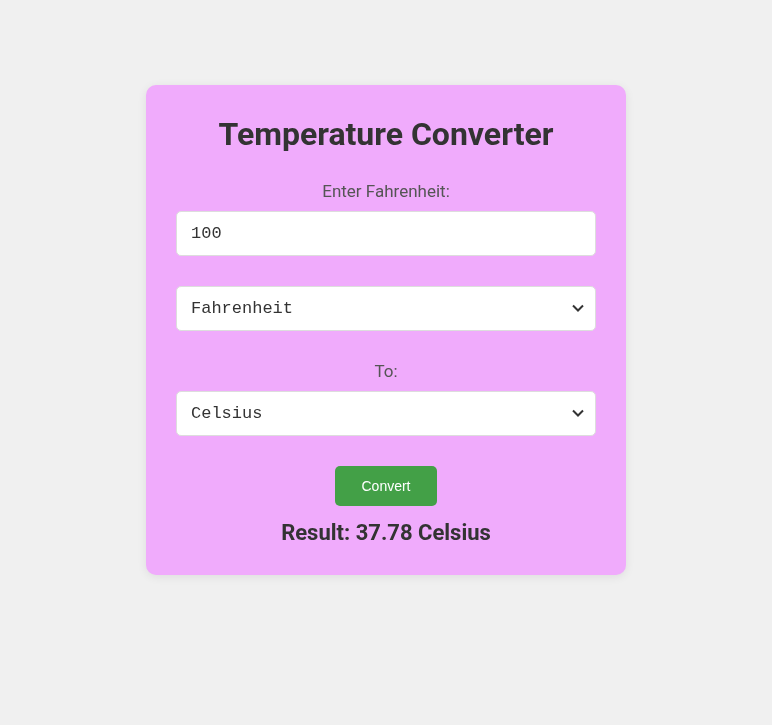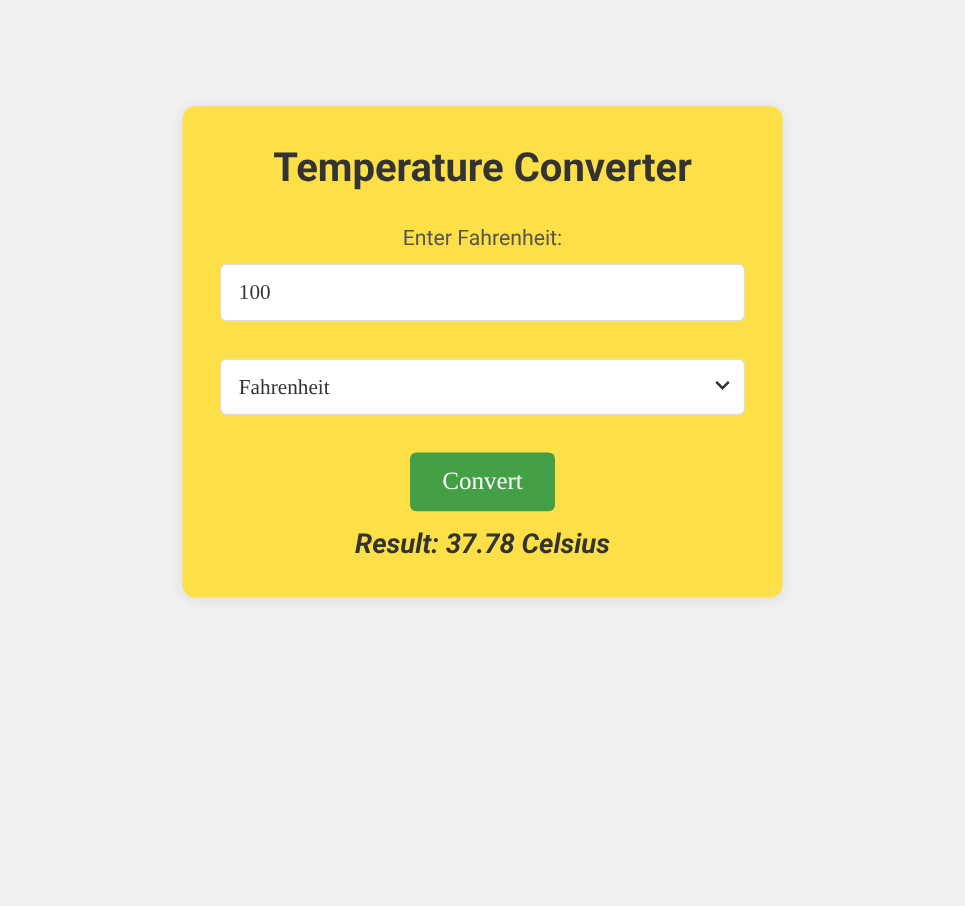--- a/index.html
+++ b/index.html
@@ -11,21 +11,21 @@
       font-family: -apple-system, BlinkMacSystemFont, "Segoe UI", Roboto, "Helvetica Neue", Arial, sans-serif;
       background-color: #f0f0f0;
       width: 772px;
       height: 725px;
       display: flex;
       justify-content: center;
       align-items: flex-start;
       padding-top: 85px;
     }
     .card {
-      background-color: #fde047;
+      background-color: #f0abfc;
       border-radius: 10px;
       box-shadow: 0 2px 10px rgba(0,0,0,0.08);
       width: 480px;
       padding: 30px 30px 30px 30px;
       text-align: center;
     }
     .title {
       font-size: 32px;
       font-weight: 700;
       color: #333333;
@@ -41,21 +41,21 @@
       margin-bottom: 10px;
     }
     .text-input, .select-input {
       width: 100%;
       padding: 12px 14px;
       font-size: 17px;
       border: 1px solid #dddddd;
       border-radius: 5px;
       background-color: #ffffff;
       color: #333333;
-      font-family: Liberation Serif, serif;
+      font-family: Liberation Mono, monospace;
     }
     .select-input {
       appearance: none;
       -webkit-appearance: none;
       -moz-appearance: none;
       background-image: none;
       padding-right: 18px;
     }
     .select-wrapper {
       position: relative;
@@ -68,30 +68,29 @@
       pointer-events: none;
       color: #333333;
       font-size: 14px;
     }
     .convert-button {
       background-color: #43a047;
       color: #ffffff;
       border: none;
       border-radius: 5px;
       padding: 12px 26px;
-      font-size: 20px;
+      font-size: 14px;
       cursor: pointer;
-      font-family: Liberation Serif, serif;
+      font-family: Liberation Sans, sans-serif;
       margin-bottom: 14px;
     }
     .result-text {
       font-size: 22px;
       font-weight: 700;
       color: #333333;
-      font-style: italic;
     }
   </style>
 </head>
 <body>
 
 <div class="card">
   <h1 class="title">Temperature Converter</h1>
 
   <div class="field-group">
     <label class="field-label">Enter Fahrenheit:</label>
@@ -102,19 +101,30 @@
     <div class="select-wrapper">
       <select class="select-input"><option>Celsius</option><option selected="">Fahrenheit</option><option>Kelvin</option></select>
       <span class="select-chevron">
         <svg width="12" height="12" viewBox="0 0 12 12">
             <path d="M1 3.5 L6 8.5 L11 3.5" fill="none" stroke="currentColor" stroke-width="2"></path>
           </svg>
       </span>
     </div>
   </div>
 
+  <div class="field-group">
+    <label class="field-label">To:</label>
+    <div class="select-wrapper">
+      <select class="select-input"><option>Celsius</option><option>Fahrenheit</option><option>Kelvin</option></select>
+      <span class="select-chevron">
+        <svg width="12" height="12" viewBox="0 0 12 12">
+            <path d="M1 3.5 L6 8.5 L11 3.5" fill="none" stroke="currentColor" stroke-width="2"></path>
+          </svg>
+      </span>
+    </div>
+  </div>
 
   <button class="convert-button">Convert</button>
 
   <div class="result-text">
     <span>Result: </span><span>37.78</span> <span>Celsius</span>
   </div>
 </div>
 
 </body></html>

